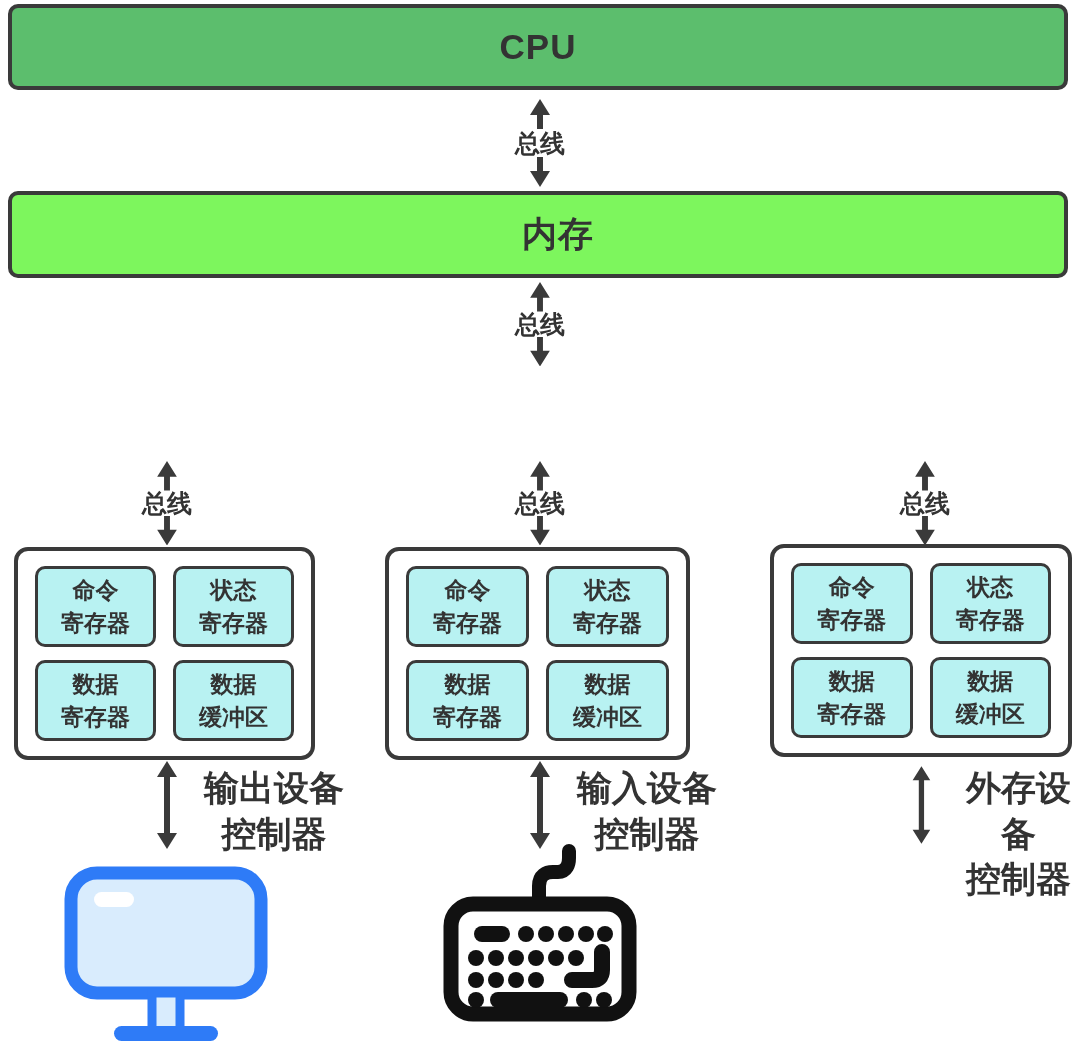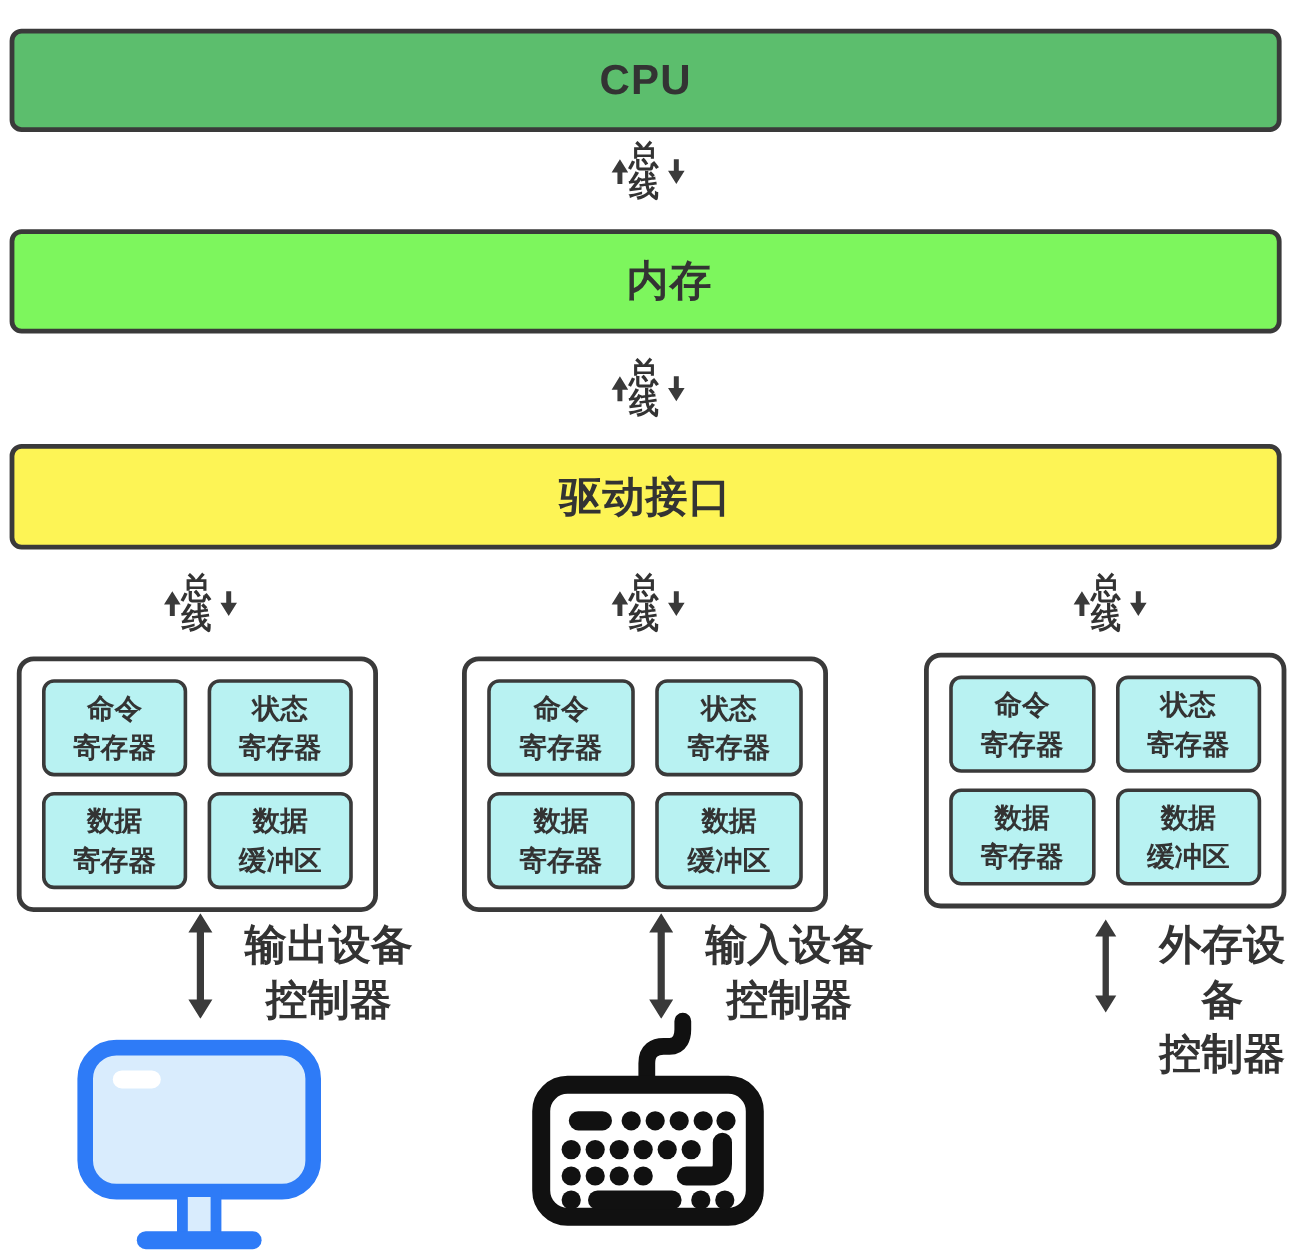--- a/index.html
+++ b/index.html
@@ -6,26 +6,26 @@
   body{font-family:"Liberation Sans","DejaVu Sans",sans-serif;}
   .stage{position:relative;width:1080px;height:1044px;background:#fff;overflow:hidden;}
 
   .bar{
     position:absolute;left:8px;width:1060px;height:86px;
     border:4px solid var(--border,#3a3a3a);border-radius:10px;
     display:flex;align-items:center;justify-content:center;
     box-sizing:border-box;
     font-size:35px;font-weight:bold;color:#333;letter-spacing:1px;
   }
-  .bar-cpu{top:24px;background:var(--cpu-bar,#5cbe6d);}
+  .bar-cpu{top:4px;background:var(--cpu-bar,#5cbe6d);}
   .bar-memory{top:191px;height:87px;background:var(--memory-bar,#7df65d);padding-left:40px;}
   .bar-driver{top:370px;height:88px;background:var(--driver-bar,#fdf455);}
 
   .bus{
-    position:absolute;width:62px;display:flex;flex-direction:row;
+    position:absolute;width:62px;display:flex;flex-direction:column;
     align-items:center;justify-content:space-between;
   }
   .bus svg{display:block;}
   .bus .bus-label{font-size:25px;font-weight:bold;color:#333;line-height:1;}
   .arrow-fill{fill:var(--border,#3a3a3a);}
 
   .ctrl-box{
     position:absolute;top:547px;height:213px;background:#fff;
     border:4px solid var(--border,#3a3a3a);border-radius:14px;
     box-sizing:border-box;
@@ -78,23 +78,20 @@
   <div class="bus" style="left:509px;top:282px;height:84px;">
     <svg width="24" height="30" viewBox="0 0 22 30">
         <path class="arrow-fill" d="M11,0 L1,16 H8 V30 H14 V16 H21 Z"></path>
       </svg>
     <span class="bus-label">总线</span>
     <svg width="24" height="30" viewBox="0 0 22 30">
         <path class="arrow-fill" d="M11,30 L1,14 H8 V0 H14 V14 H21 Z"></path>
       </svg>
   </div>
 
-  <div class="bar bar-driver">
-    <span>驱动接口</span>
-  </div>
 
   <div class="bus" style="left:136px;top:461px;height:84px;">
     <svg width="24" height="30" viewBox="0 0 22 30">
         <path class="arrow-fill" d="M11,0 L1,16 H8 V30 H14 V16 H21 Z"></path>
       </svg>
     <span class="bus-label">总线</span>
     <svg width="24" height="30" viewBox="0 0 22 30">
         <path class="arrow-fill" d="M11,30 L1,14 H8 V0 H14 V14 H21 Z"></path>
       </svg>
   </div>
@@ -179,21 +176,21 @@
   <div class="dev-link" style="left:154px;">
     <svg width="26" height="88" viewBox="0 0 26 88">
       <path class="arrow-fill" d="M13,0 L3,16 H10 V72 H3 L13,88 L23,72 H16 V16 H23 Z"></path>
     </svg>
     <div class="dev-label">
       <span>输出设备</span>
       <span>控制器</span>
     </div>
   </div>
 
-  <div class="dev-link" style="left:538px;justify-content:space-between;">
+  <div class="dev-link" style="left:527px;justify-content:space-between;">
     <svg width="26" height="88" viewBox="0 0 26 88">
       <path class="arrow-fill" d="M13,0 L3,16 H10 V72 H3 L13,88 L23,72 H16 V16 H23 Z"></path>
     </svg>
     <div class="dev-label">
       <span>输入设备</span>
       <span>控制器</span>
     </div>
   </div>
 
   <div class="dev-link" style="left:910px;">

